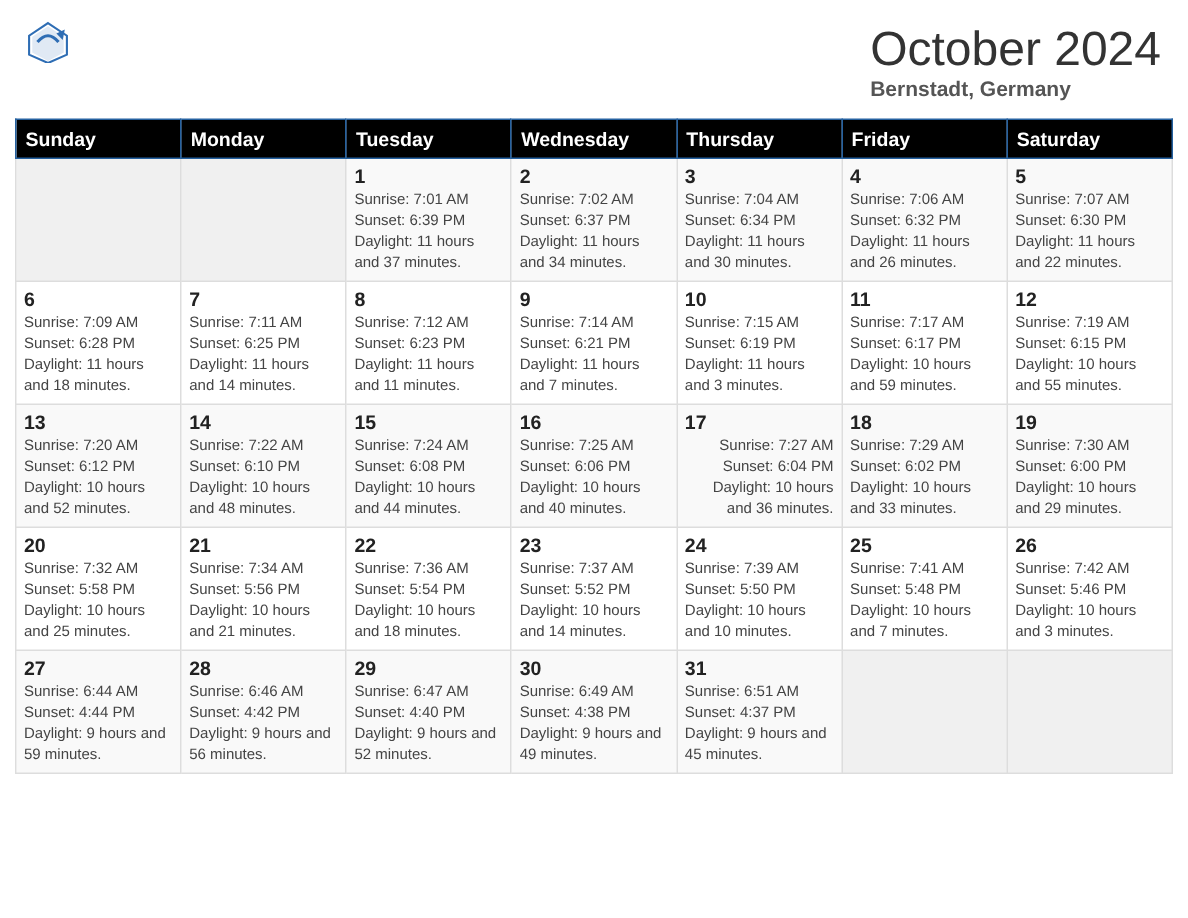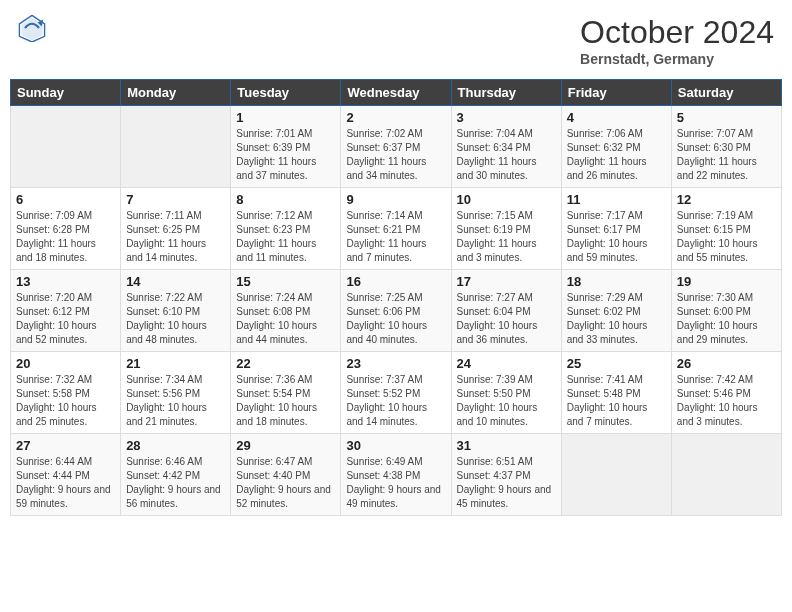--- a/index.html
+++ b/index.html
@@ -46,21 +46,21 @@
       font-size: 14px;
       color: #555;
       font-weight: bold;
     }
     .calendar {
       width: 100%;
       border-collapse: collapse;
       border: 1px solid #ccc;
     }
     .calendar th {
-      background-color: #404040;
+      background-color: #000000;
       color: #fff;
       text-align: left;
       padding: 5px 6px;
       font-size: 13px;
       border: 1px solid #2561a0;
     }
     .calendar td {
       width: 110px;
       vertical-align: top;
       padding: 4px 5px;
@@ -219,21 +219,21 @@
 Daylight: 10 hours and 44 minutes.</div>
         </td>
         <td>
           <span class="day-num">16</span>
           <div class="day-info" style="white-space: pre-line;">Sunrise: 7:25 AM
 Sunset: 6:06 PM
 Daylight: 10 hours and 40 minutes.</div>
         </td>
         <td>
           <span class="day-num">17</span>
-          <div class="day-info" style="white-space: pre-line;">Sunrise: 7:27 AM
+          <div class="day-info" style="white-space: pre-line; text-align: right;">Sunrise: 7:27 AM
 Sunset: 6:04 PM
 Daylight: 10 hours and 36 minutes.</div>
         </td>
         <td>
           <span class="day-num">18</span>
           <div class="day-info" style="white-space: pre-line;">Sunrise: 7:29 AM
 Sunset: 6:02 PM
 Daylight: 10 hours and 33 minutes.</div>
         </td>
         <td>

